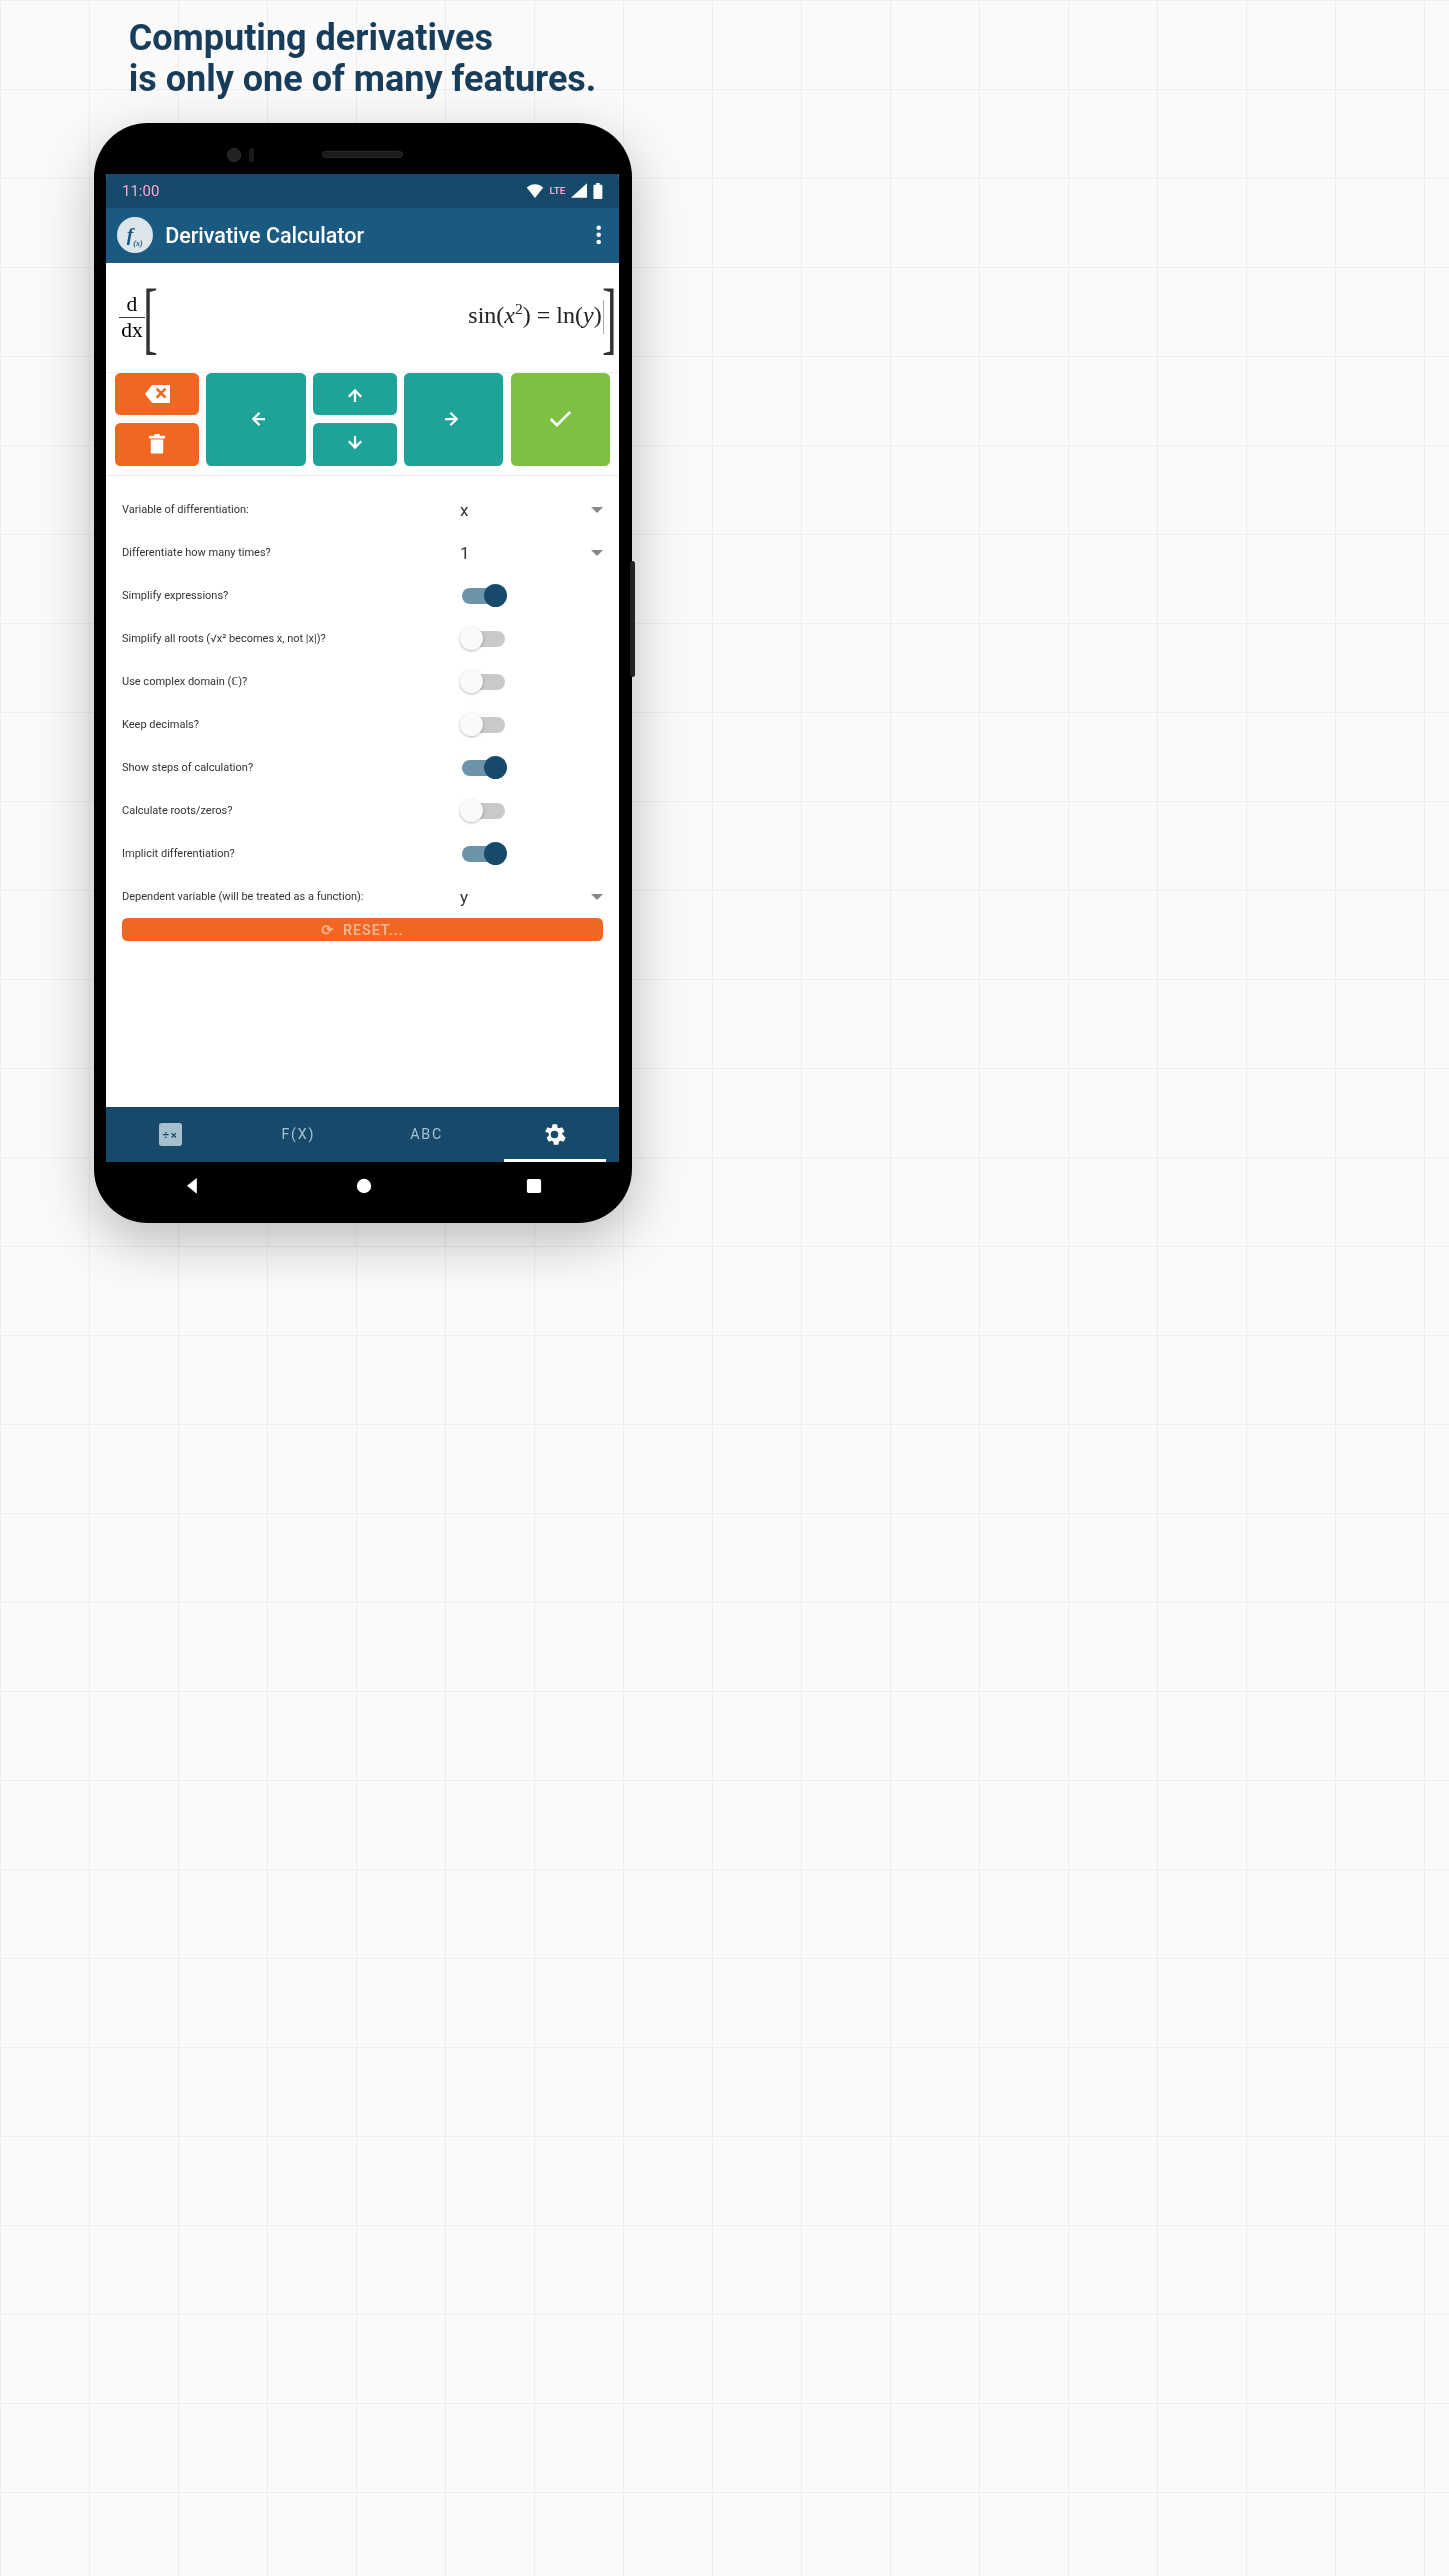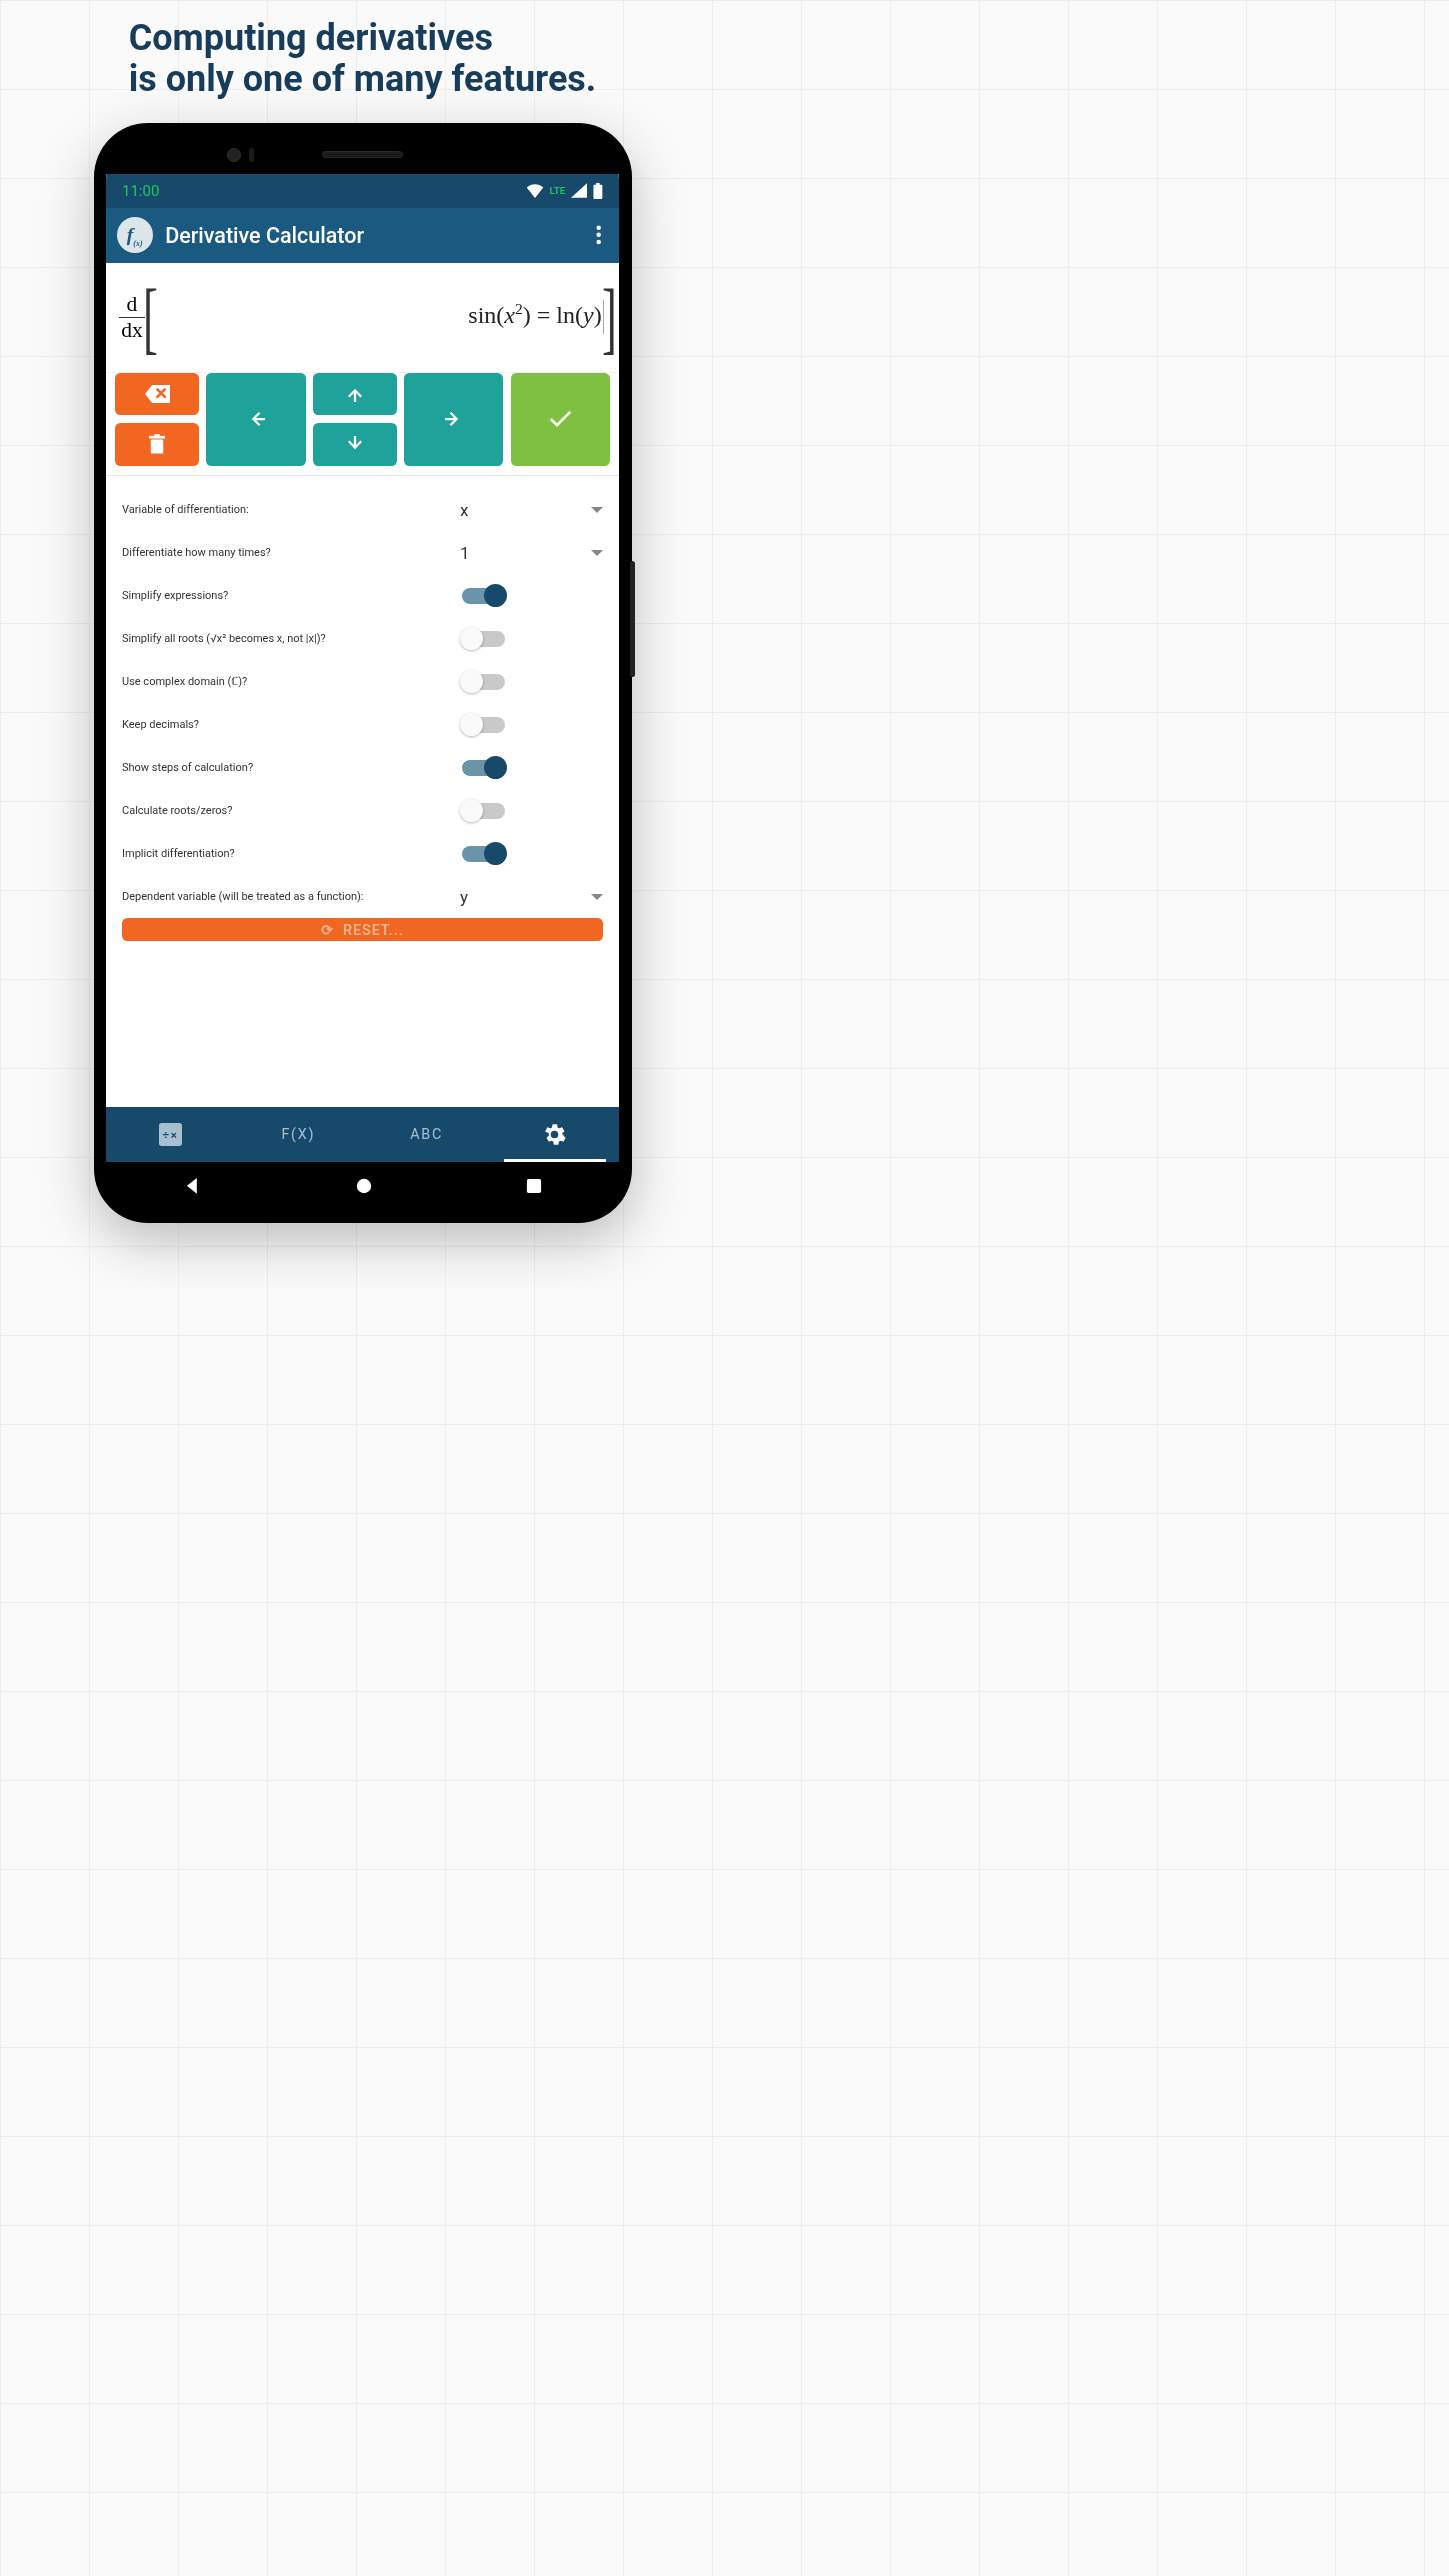--- a/index.html
+++ b/index.html
@@ -83,21 +83,21 @@
   flex-direction: column;
   overflow: hidden;
 }
 .statusbar {
   background: #174a6a;
   height: 34px;
   display: flex;
   align-items: center;
   justify-content: space-between;
   padding: 8px 16px;
-  color: #22c55e;
+  color: #f9a8d4;
   font-size: 15px;
 }
 .status-right { display: flex; align-items: center; gap: 6px; }
 .status-right svg { display: block; }
 .appbar {
   background: #1a5a80;
   height: 55px;
   display: flex;
   align-items: center;
   padding: 0 10.7px;

